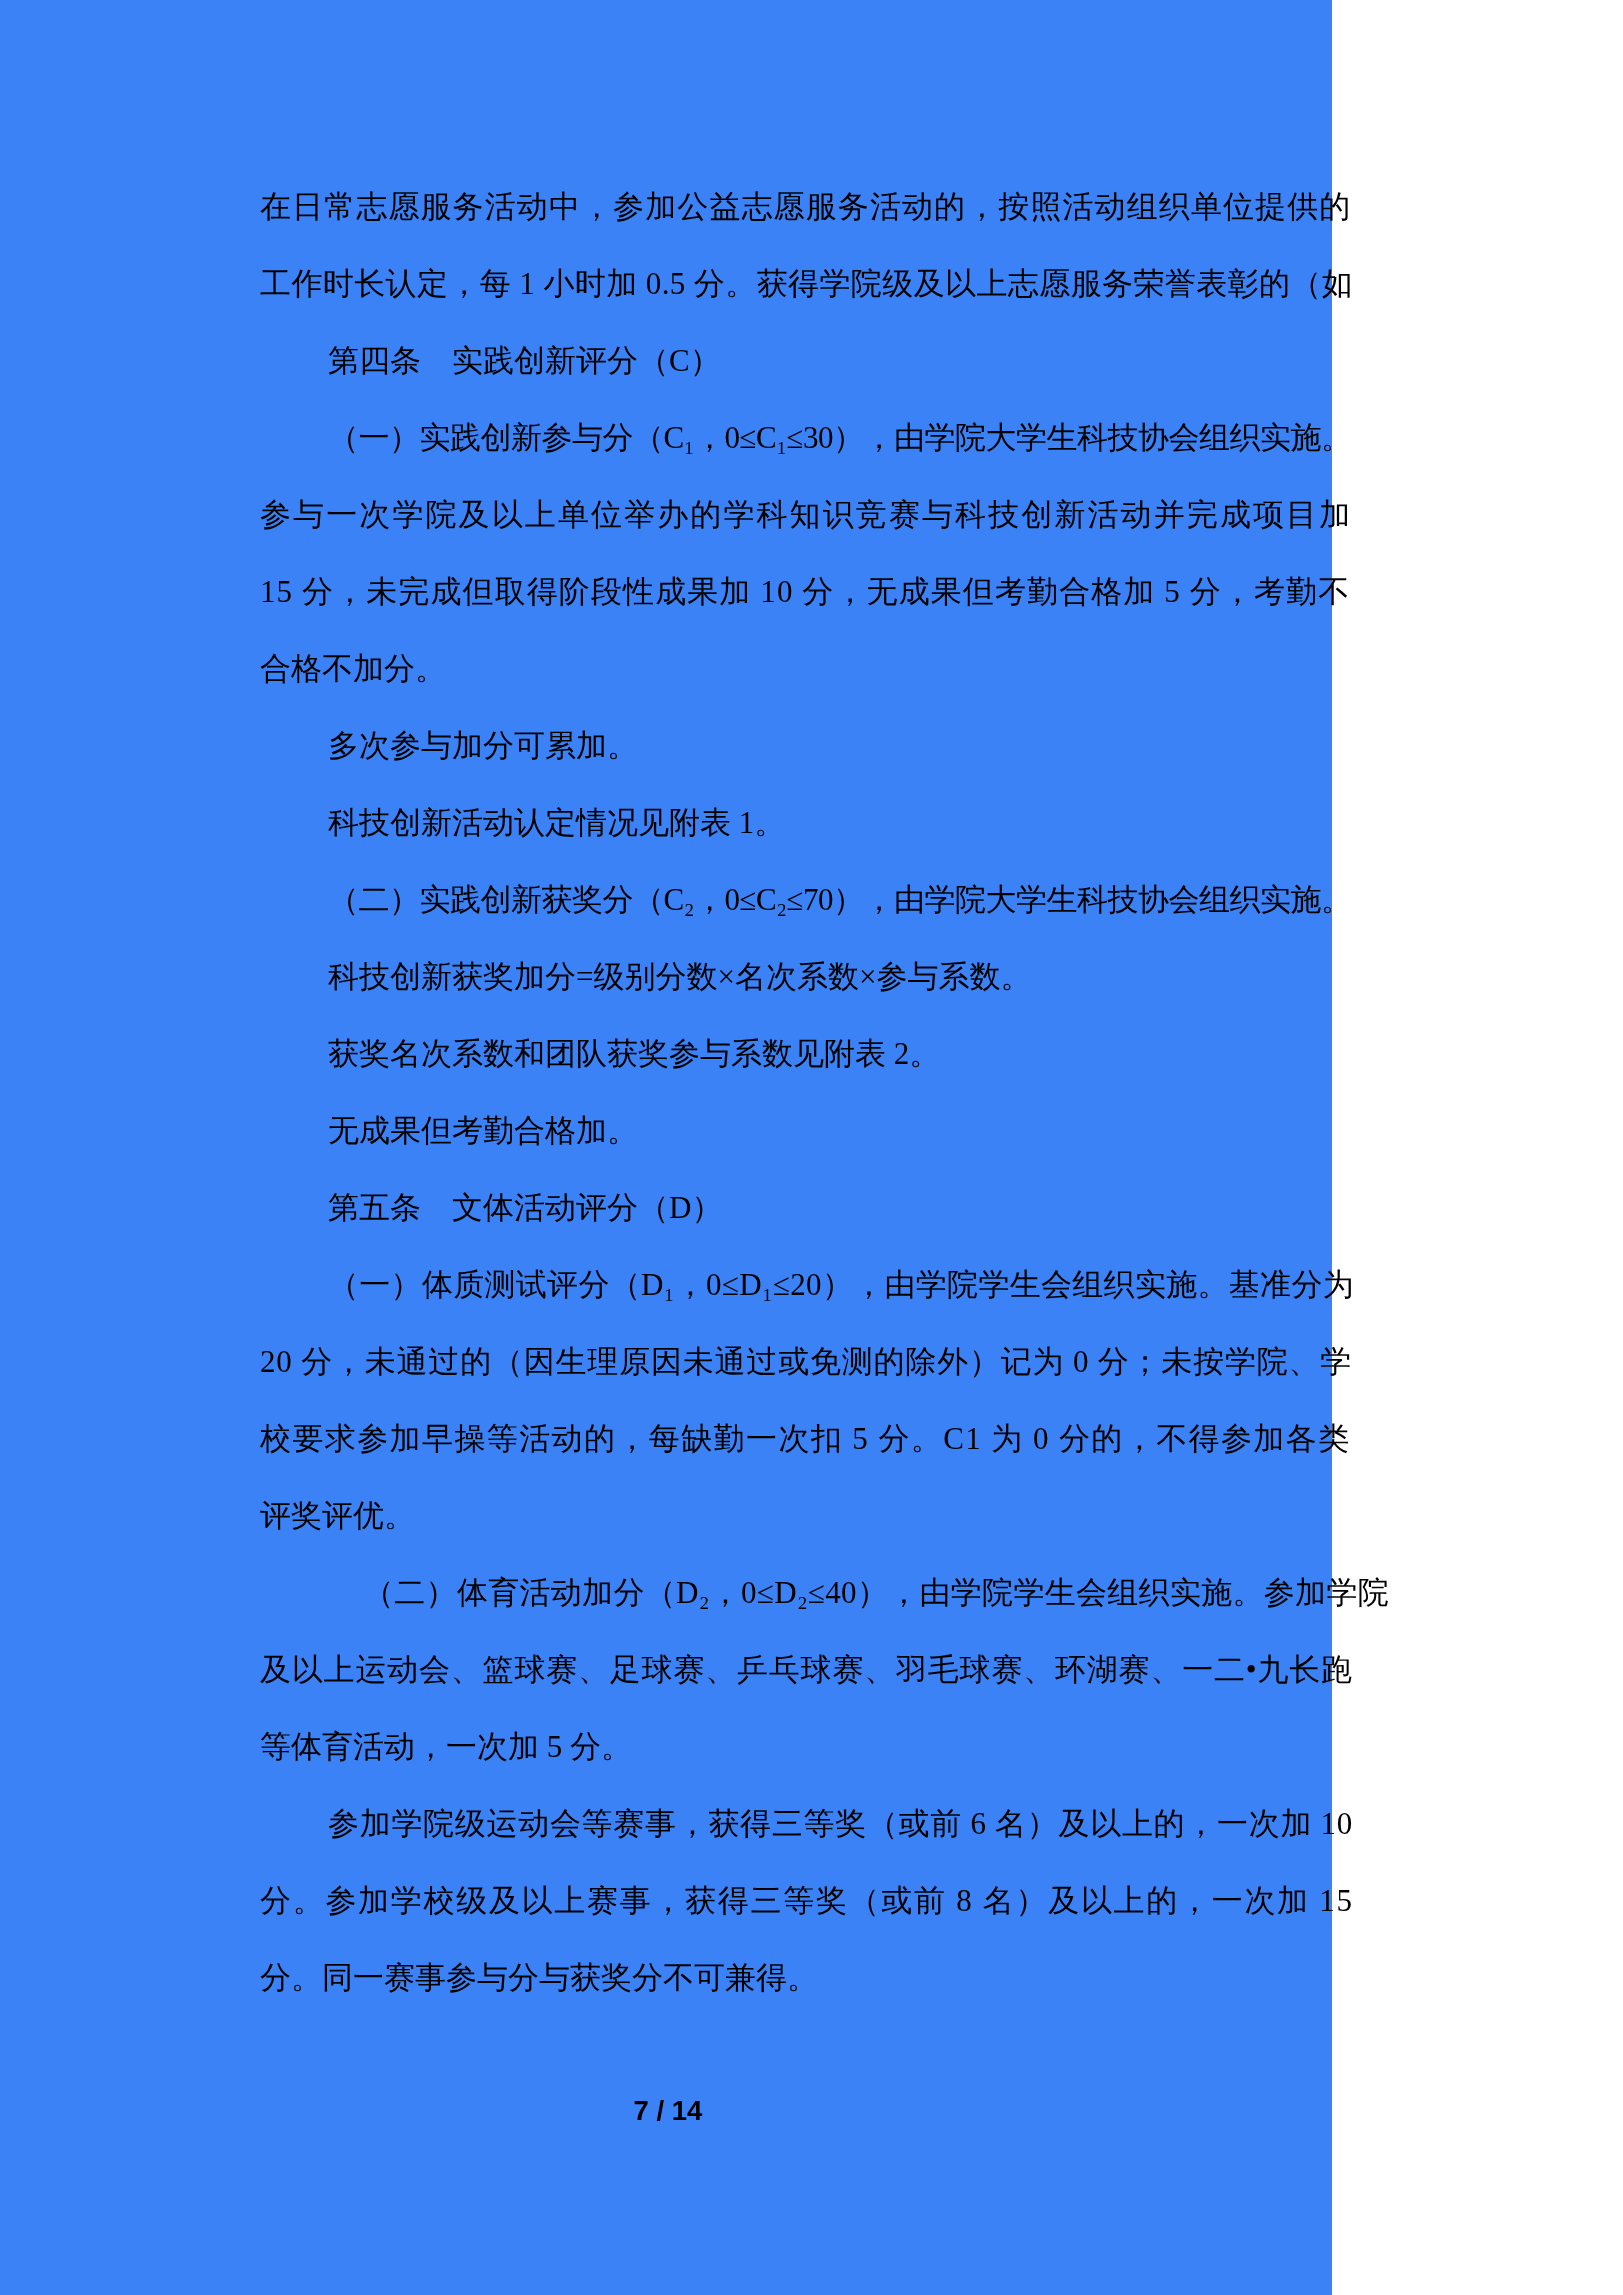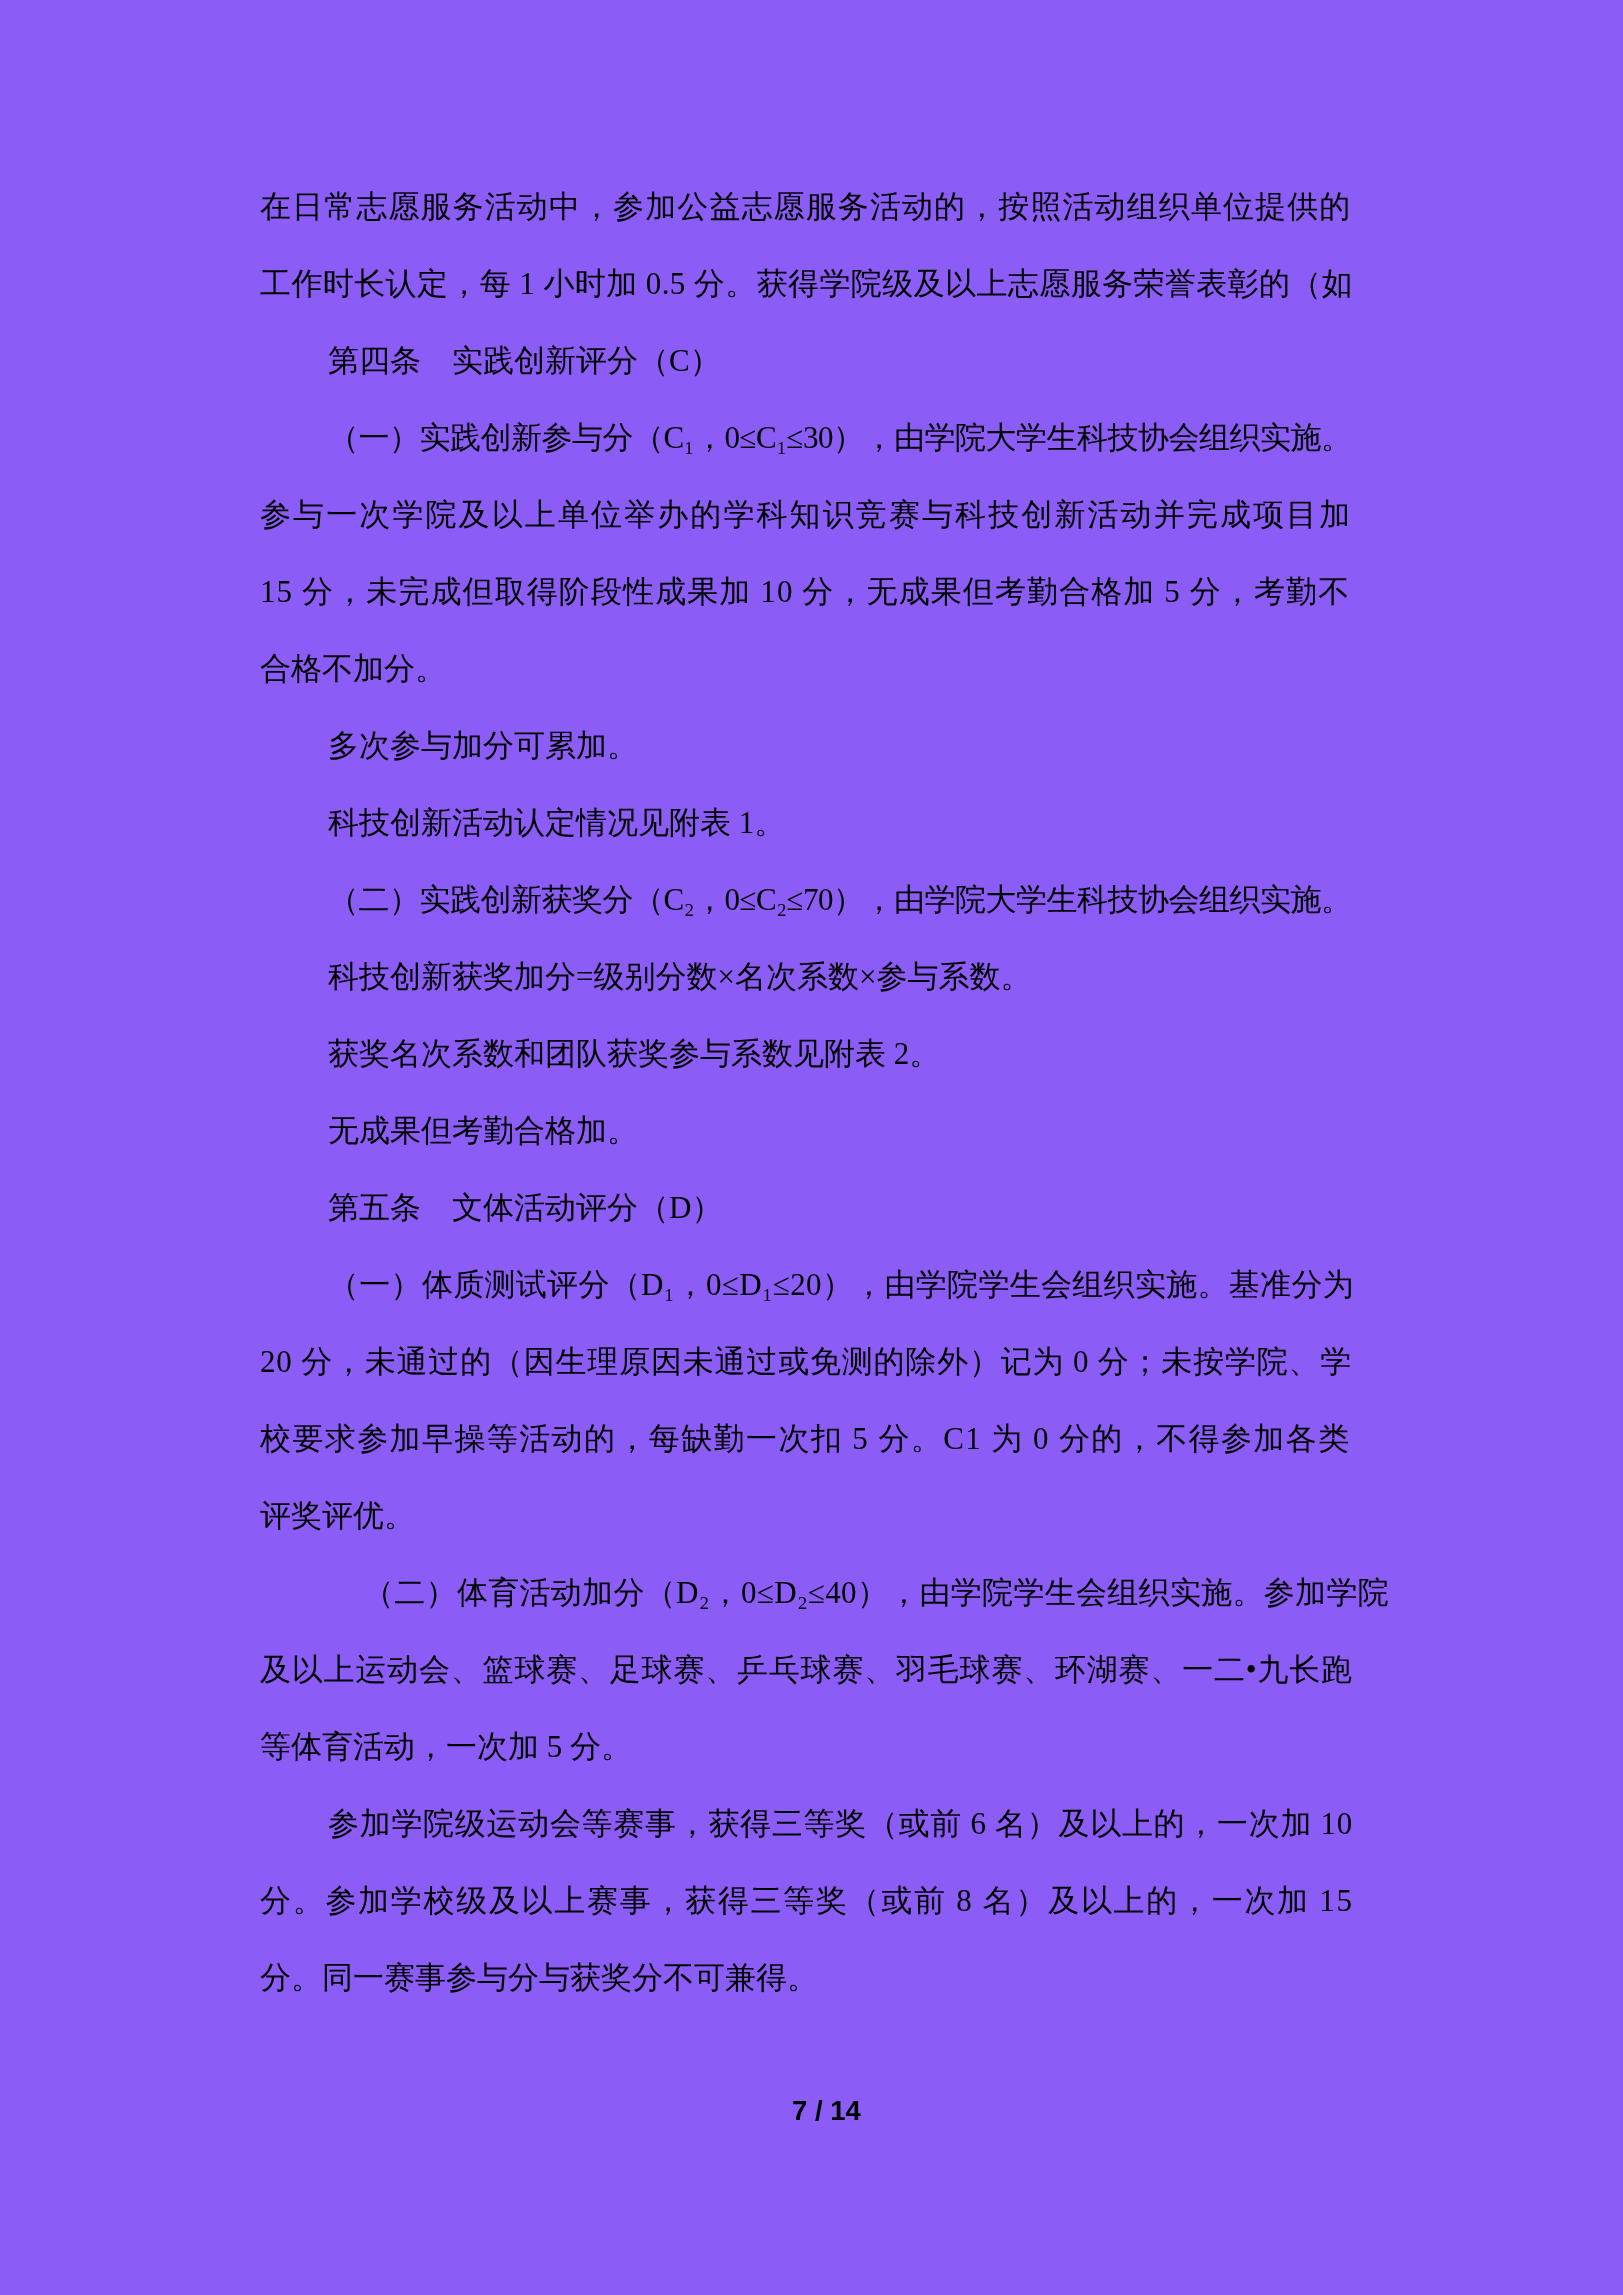--- a/index.html
+++ b/index.html
@@ -8,43 +8,43 @@
     height: 2295px;
     background: #ffffff;
     position: relative;
     font-family: "Liberation Serif", "DejaVu Serif", serif;
     color: #000000;
     overflow: hidden;
   }
   .page {
     position: absolute;
     left: 0; top: 0;
-    width: 1623px;
+    width: 1332px;
     height: 2295px;
-    background: #8b5cf6;
+    background: #3b82f6;
   }
   .text-block {
     position: absolute;
     left: 260px;
     top: 168px;
     width: 1106px;
   }
   .line {
     height: 77px;
     line-height: 77px;
     font-size: 31px;
     white-space: nowrap;
   }
   .line.indent { padding-left: 68px; }
   .line-content { display: inline-block; white-space: nowrap; }
   .seg { white-space: pre; }
   .seg.bold { font-weight: 400; }
   .page-footer {
     position: absolute;
-    left: 15px;
+    left: 2px;
     top: 2091px;
     width: 100%;
     text-align: center;
     font-family: "Liberation Sans", "DejaVu Sans", sans-serif;
     font-weight: 700;
     font-size: 27.5px;
     line-height: 39px;
     color: #000000;
   }
 </style>

